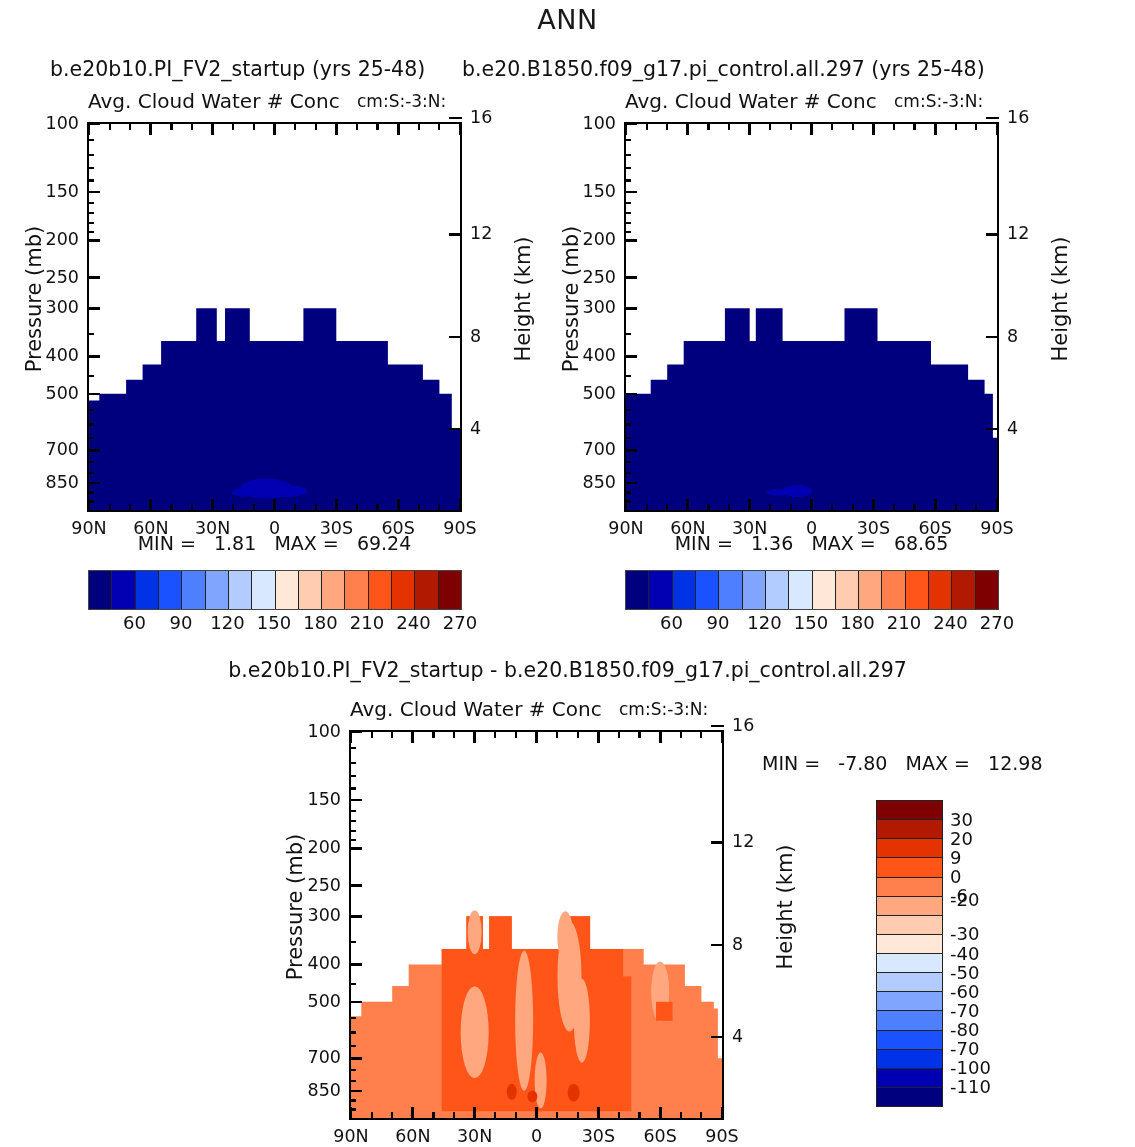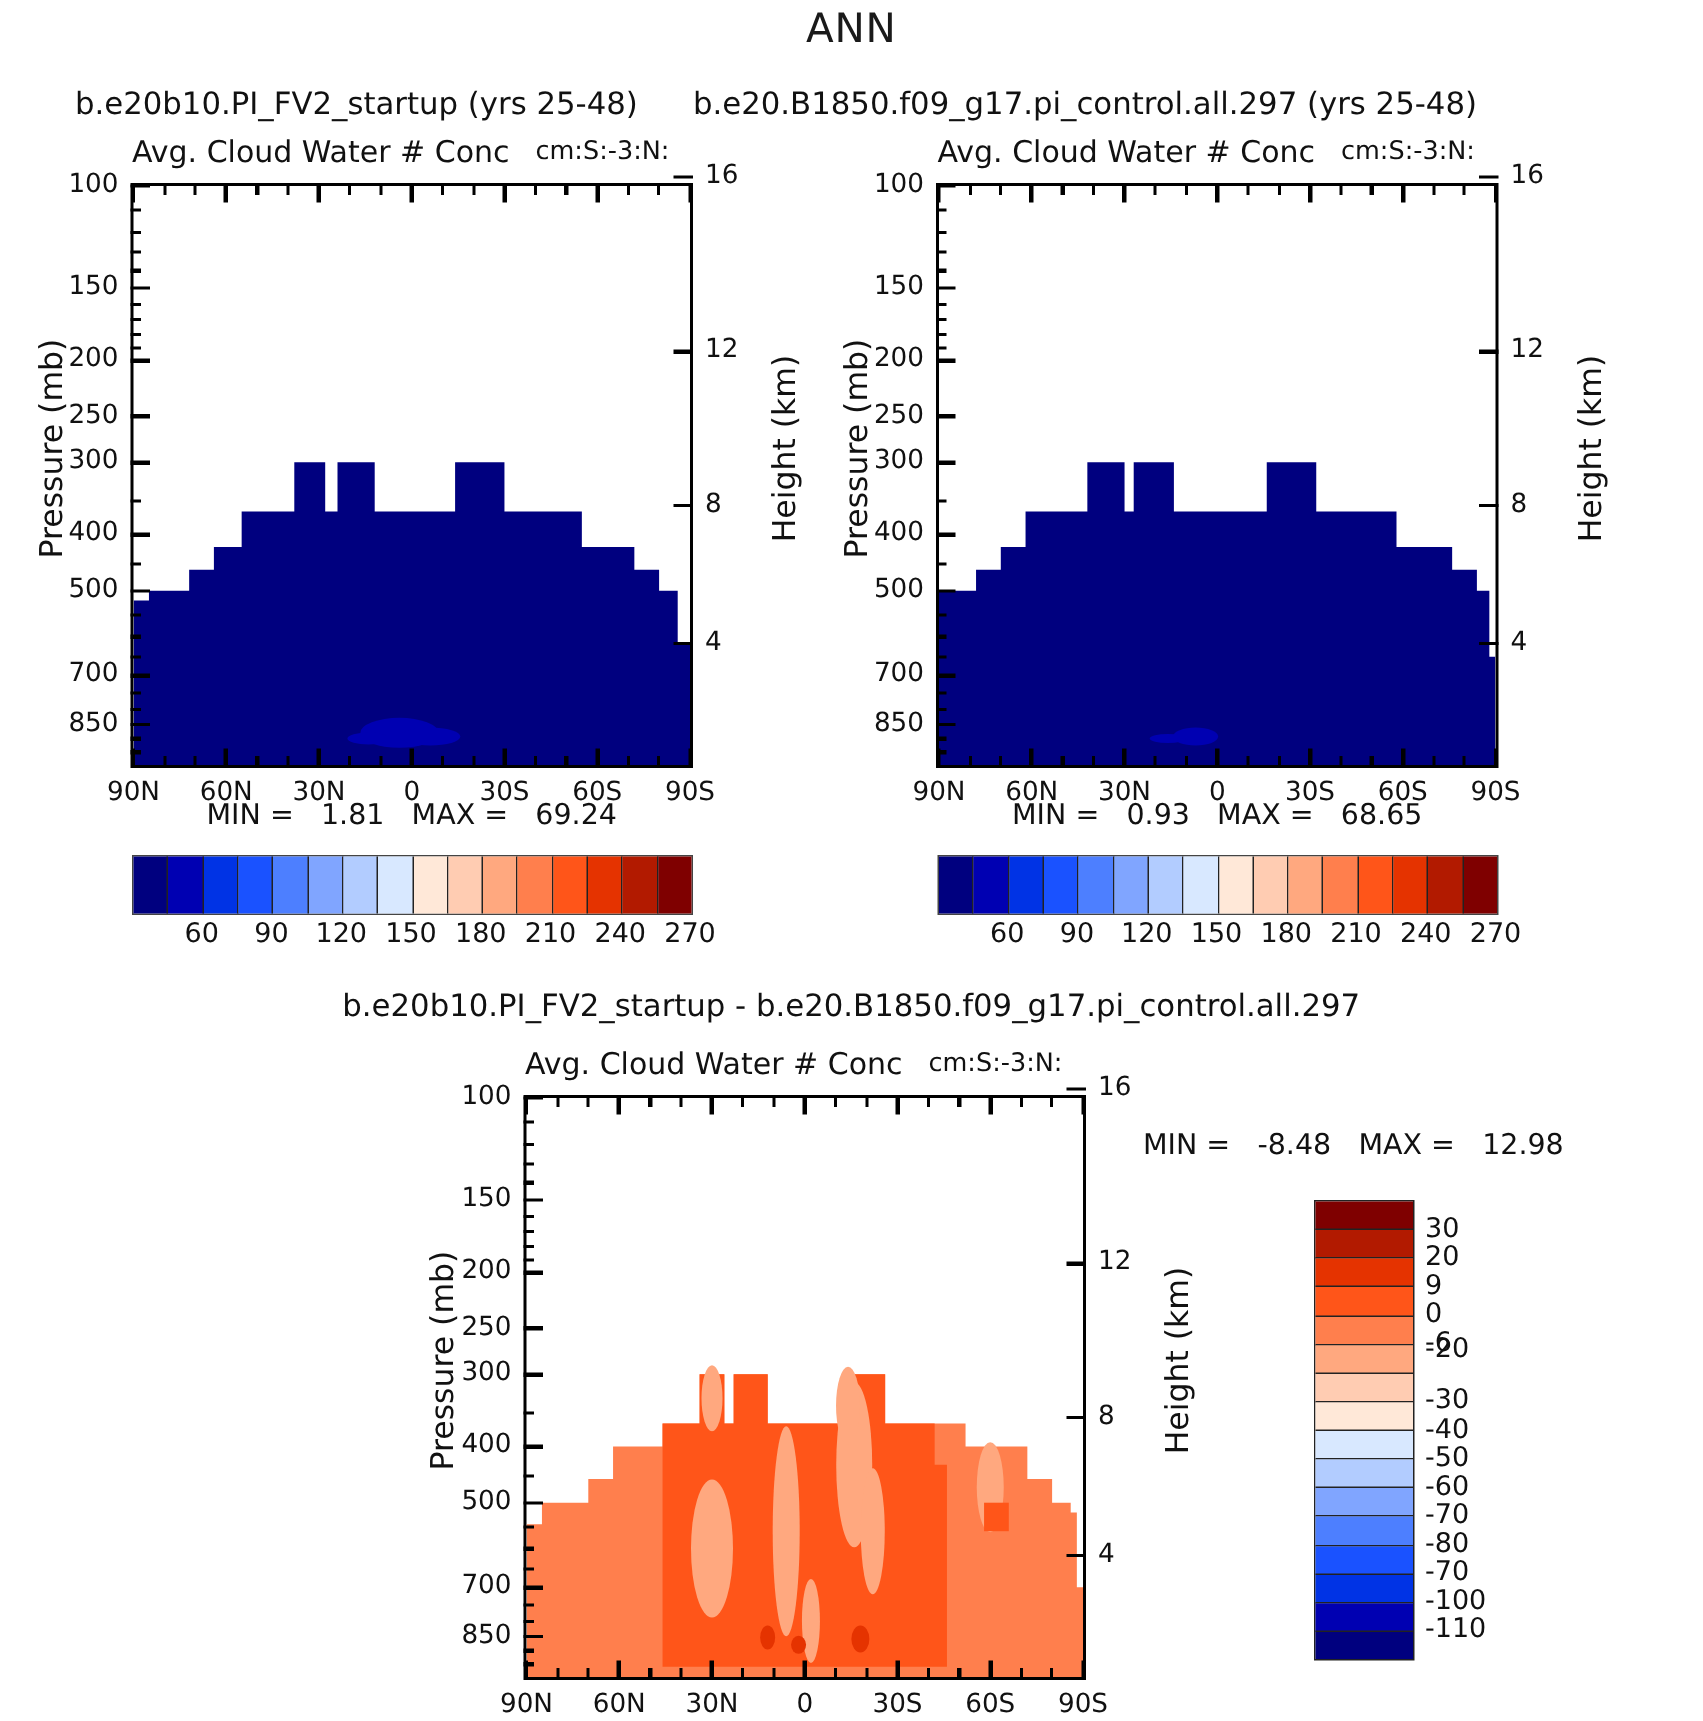--- a/index.html
+++ b/index.html
@@ -140,21 +140,21 @@
 <div class="abs frame" id="frame-control" style="left:624px; top:122px; width:375px; height:390px;">
   <svg class="plot-svg" id="svg-control" width="371" height="386" viewBox="0 0 371 386">
       <g>
         <polygon points="0.0,269.8 10.3,269.8 10.3,269.8 24.7,269.8 24.7,255.8 41.2,255.8 41.2,240.6 57.7,240.6 57.7,217.0 78.3,217.0 78.3,217.0 98.9,217.0 98.9,184.2 115.4,184.2 115.4,184.2 123.7,184.2 123.7,217.0 129.8,217.0 129.8,184.2 144.3,184.2 144.3,184.2 156.6,184.2 156.6,217.0 185.5,217.0 185.5,217.0 206.1,217.0 206.1,217.0 218.5,217.0 218.5,184.2 239.1,184.2 239.1,184.2 251.5,184.2 251.5,217.0 284.4,217.0 284.4,217.0 305.0,217.0 305.0,240.6 325.7,240.6 325.7,240.6 342.1,240.6 342.1,255.8 358.6,255.8 358.6,269.8 366.9,269.8 366.9,313.8 371.0,313.8 371.0,364.6 371.0,386.0 0.0,386.0" fill="#00007f"></polygon>
         <ellipse cx="171.07222222222222" cy="367.0286631309789" rx="15" ry="6" fill="#0000b2"></ellipse>
         <ellipse cx="152.5222222222222" cy="368.33760864357936" rx="12" ry="3" fill="#0000b2"></ellipse>
       </g>
     </svg>
 </div>
 
-<div class="abs minmax" style="left:624px; top:532px; width:375px; text-align:center;"><span>MIN =</span>&nbsp;&nbsp;&nbsp;<span>0.93</span>&nbsp;&nbsp;&nbsp;<span>MAX =</span>&nbsp;&nbsp;&nbsp;<span>68.65</span></div>
+<div class="abs minmax" style="left:624px; top:532px; width:375px; text-align:center;"><span>MIN =</span>&nbsp;&nbsp;&nbsp;<span>1.36</span>&nbsp;&nbsp;&nbsp;<span>MAX =</span>&nbsp;&nbsp;&nbsp;<span>68.65</span></div>
 
 <div class="abs hcbar" id="hcbar-test" style="left:88px; top:570px; width:372px; height:38px;">
     <div class="hcbar-cell" style="background: rgb(0, 0, 127);"></div>
     <div class="hcbar-cell" style="background: rgb(0, 0, 178);"></div>
     <div class="hcbar-cell" style="background: rgb(0, 51, 229);"></div>
     <div class="hcbar-cell" style="background: rgb(26, 82, 255);"></div>
     <div class="hcbar-cell" style="background: rgb(77, 127, 255);"></div>
     <div class="hcbar-cell" style="background: rgb(128, 165, 255);"></div>
     <div class="hcbar-cell" style="background: rgb(178, 204, 255);"></div>
     <div class="hcbar-cell" style="background: rgb(216, 232, 255);"></div>
@@ -227,21 +227,21 @@
       <ellipse cx="214.35555555555553" cy="205.1508619783104" rx="8" ry="26" fill="#ffa87f"></ellipse>
       <ellipse cx="189.6222222222222" cy="348.5927349788903" rx="6" ry="28" fill="#ffa87f"></ellipse>
       <ellipse cx="309.1666666666667" cy="259.42977316318695" rx="9" ry="30" fill="#ffa87f"></ellipse>
       <rect x="305.0444444444444" y="269.80242167370324" width="16.488888888888937" height="18.998156750690043" fill="#ff5519"></rect>
       <ellipse cx="160.76666666666668" cy="359.7389202850747" rx="5" ry="8" fill="#e53300"></ellipse>
       <ellipse cx="181.37777777777777" cy="364.5703114499651" rx="5" ry="6" fill="#e53300"></ellipse>
       <ellipse cx="222.6" cy="360.7164021800172" rx="6" ry="9" fill="#e53300"></ellipse>
     </svg>
 </div>
 
-<div class="abs minmax" style="left:762px; top:752px;"><span>MIN =</span>&nbsp;&nbsp;&nbsp;<span>-8.48</span>&nbsp;&nbsp;&nbsp;<span>MAX =</span>&nbsp;&nbsp;&nbsp;<span>12.98</span></div>
+<div class="abs minmax" style="left:762px; top:752px;"><span>MIN =</span>&nbsp;&nbsp;&nbsp;<span>-7.80</span>&nbsp;&nbsp;&nbsp;<span>MAX =</span>&nbsp;&nbsp;&nbsp;<span>12.98</span></div>
 
 <div class="abs vcbar" id="vcbar-diff" style="left:876px; top:800px; width:65px; height:305px;">
     <div class="vcbar-cell" style="background: rgb(127, 0, 0);"></div>
     <div class="vcbar-cell" style="background: rgb(178, 26, 0);"></div>
     <div class="vcbar-cell" style="background: rgb(229, 51, 0);"></div>
     <div class="vcbar-cell" style="background: rgb(255, 85, 25);"></div>
     <div class="vcbar-cell" style="background: rgb(255, 127, 77);"></div>
     <div class="vcbar-cell" style="background: rgb(255, 168, 127);"></div>
     <div class="vcbar-cell" style="background: rgb(255, 204, 178);"></div>
     <div class="vcbar-cell" style="background: rgb(255, 232, 216);"></div>

